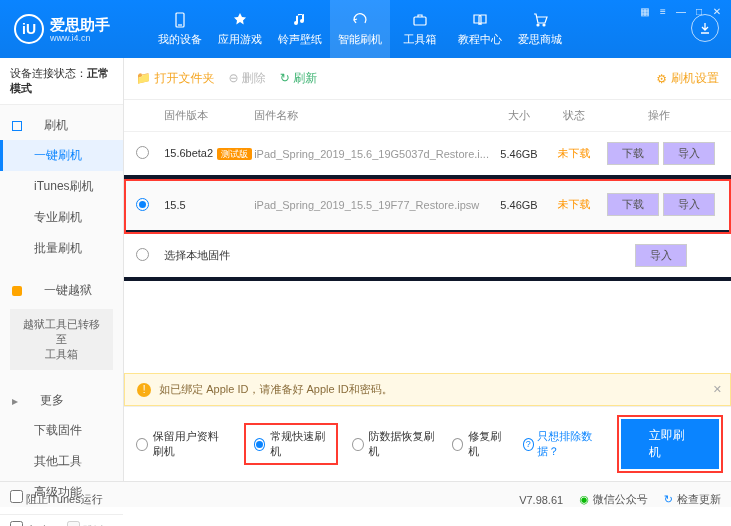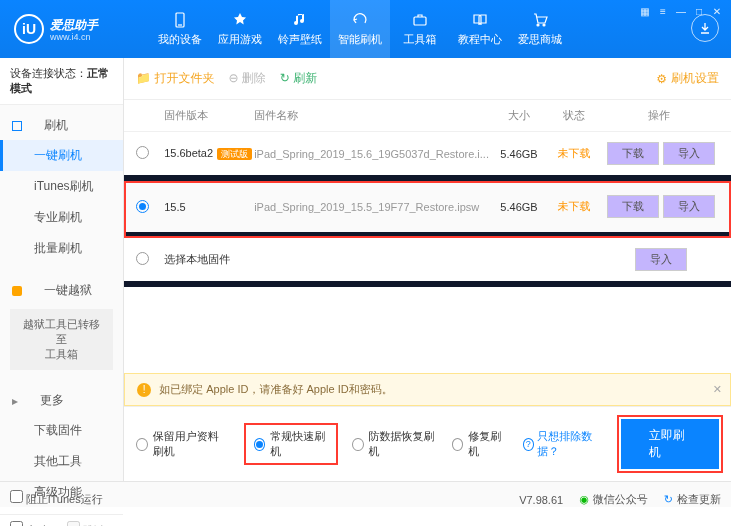--- a/index.html
+++ b/index.html
@@ -1,21 +1,21 @@
 <!DOCTYPE html>
 <html><head>
 <meta charset="utf-8">
 <style>
 * { margin: 0; padding: 0; box-sizing: border-box; font-family: "Microsoft YaHei", Arial, sans-serif; }
 body { width: 731px; height: 526px; background: #fff; font-size: 12px; color: #333; overflow: hidden; }
 
 .titlebar { height: 58px; background: linear-gradient(#0a84ff,#0a7cf0); color: #fff; display: flex; align-items: stretch; }
 .logo-area { display: flex; align-items: center; padding: 0 14px; width: 150px; }
 .logo-circle { width: 30px; height: 30px; border: 2px solid #fff; border-radius: 50%; display: flex; align-items: center; justify-content: center; font-weight: bold; font-size: 14px; margin-right: 6px; }
-.logo-text { font-size: 12px; font-weight: bold; font-style: italic; }
+.logo-text { font-size: 15px; font-weight: bold; }
 .logo-url { font-size: 9px; opacity: .8; margin-top: -2px; }
 .nav { display: flex; flex: 1; }
 .nav-item { width: 60px; display: flex; flex-direction: column; align-items: center; justify-content: center; gap: 3px; font-size: 11px; cursor: pointer; }
 .nav-item.active { background: rgba(255,255,255,.15); }
 .nav-icon { width: 18px; height: 18px; display: flex; align-items: center; justify-content: center; }
 .title-ctrls { position: absolute; top: 4px; right: 6px; display: flex; gap: 2px; }
 .title-ctrls span { width: 16px; height: 14px; display: flex; align-items: center; justify-content: center; font-size: 10px; cursor: pointer; opacity: .85; }
 .dl-btn { width: 28px; height: 28px; border: 1.5px solid rgba(255,255,255,.7); border-radius: 50%; margin: 14px 12px 0 10px; display: flex; align-items: center; justify-content: center; cursor: pointer; }
 
 .body-row { display: flex; height: 423px; }
@@ -39,21 +39,21 @@
 .toolbar-right { margin-left: auto; color: #f5a623; display: flex; align-items: center; gap: 4px; }
 
 .thead { display: flex; padding: 8px 12px; font-size: 11px; color: #888; border-bottom: 1px solid #f0f0f0; }
 .col-radio { width: 28px; }
 .col-ver { width: 90px; }
 .col-name { flex: 1; }
 .col-size { width: 60px; text-align: center; }
 .col-state { width: 50px; text-align: center; }
 .col-ops { width: 120px; text-align: center; }
 
-.row { display: flex; align-items: center; padding: 10px 12px; font-size: 11px; border-bottom: 6px solid #0f172a; }
+.row { display: flex; align-items: center; padding: 10px 12px; font-size: 11px; border-bottom: 4px solid #0f172a; }
 .row.highlight { outline: 2px solid #ff3b30; outline-offset: -2px; background: #fafafa; padding-top: 14px; padding-bottom: 14px; }
 .radio { width: 13px; height: 13px; border: 1.5px solid #999; border-radius: 50%; display: inline-flex; align-items: center; justify-content: center; cursor: pointer; }
 .radio.on { border-color: #0a84ff; }
 .radio.on::after { content: ""; width: 7px; height: 7px; background: #0a84ff; border-radius: 50%; }
 .beta-tag { background: #ff9500; color: #fff; font-size: 9px; padding: 1px 4px; border-radius: 2px; margin-left: 4px; }
 .fname { color: #999; white-space: nowrap; overflow: hidden; text-overflow: ellipsis; }
 .state-txt { color: #ff9500; }
 .op-btn { border: 1px solid #ccc; background: #c4b5fd; padding: 3px 14px; font-size: 11px; cursor: pointer; margin-left: 4px; color: #555; }
 
 .warning-bar { background: #fff9e6; border: 1px solid #ffe58f; margin: 0; padding: 8px 12px; font-size: 11px; color: #8a6d3b; display: flex; align-items: center; gap: 8px; position: relative; }

